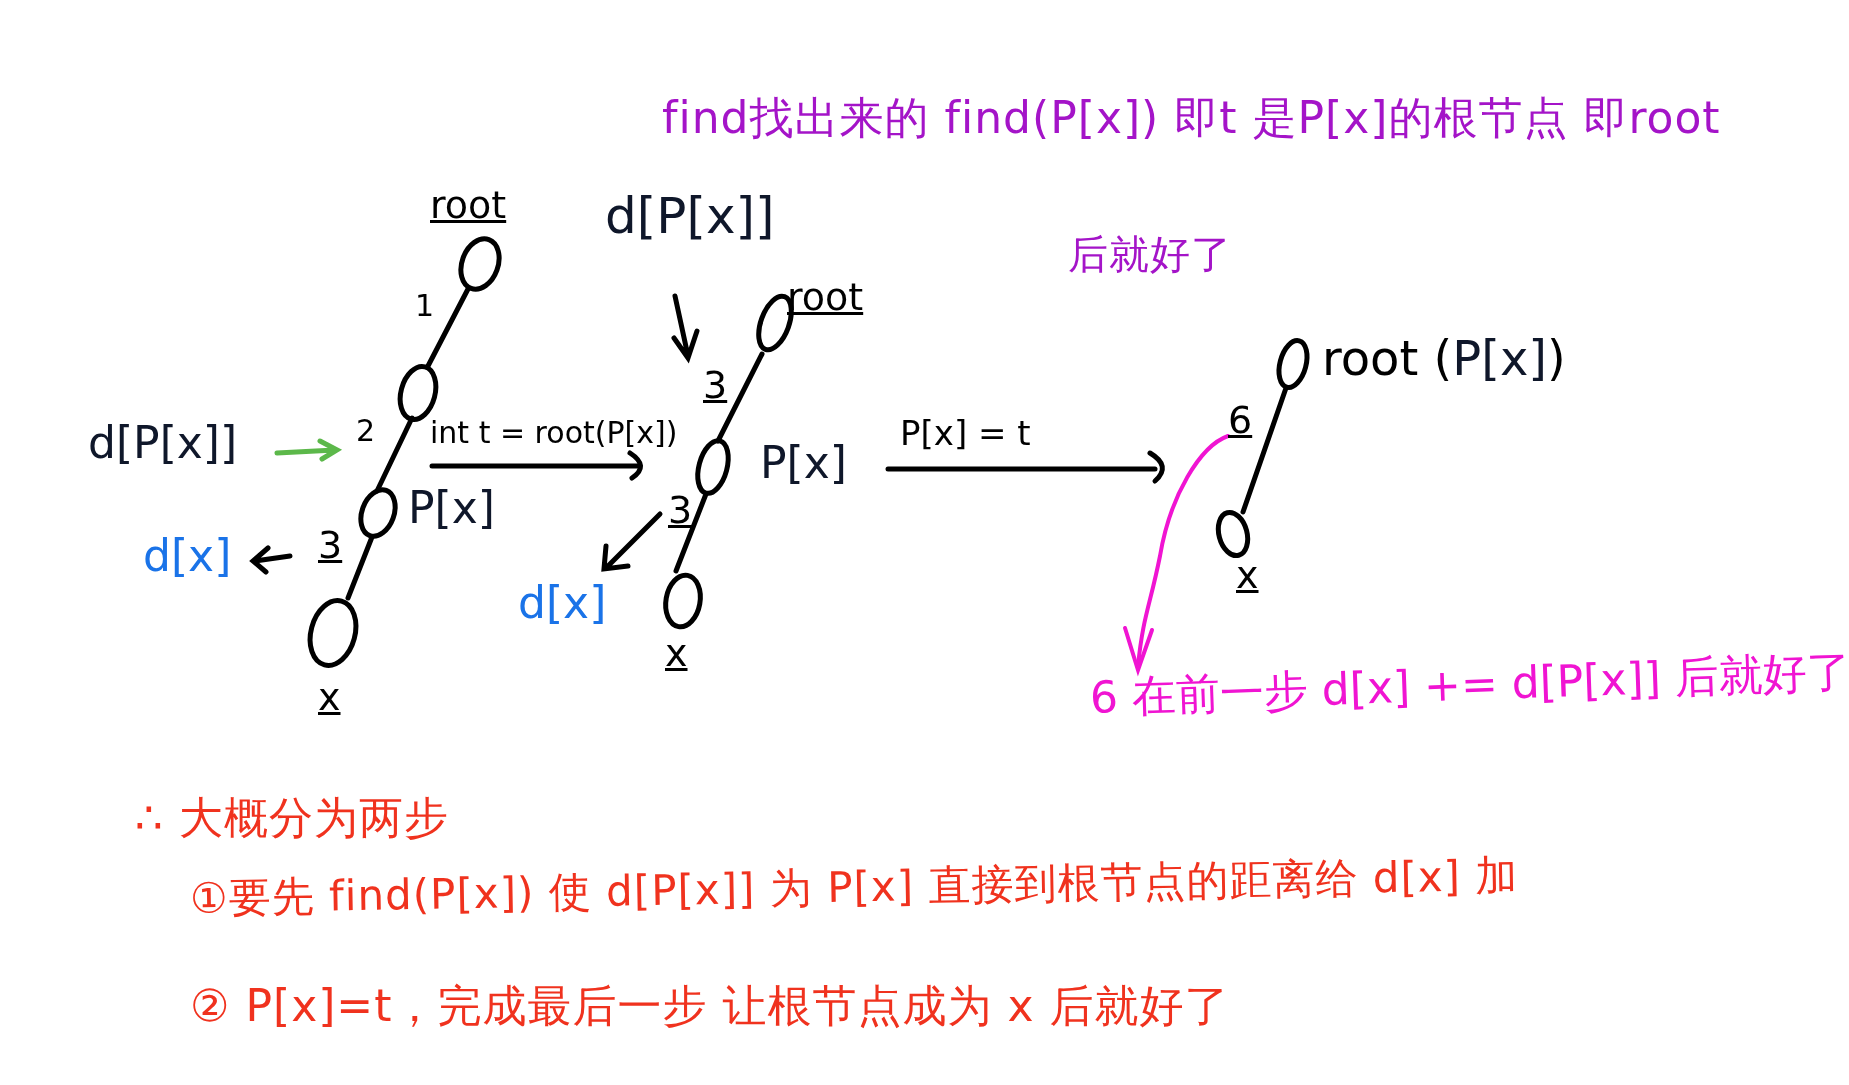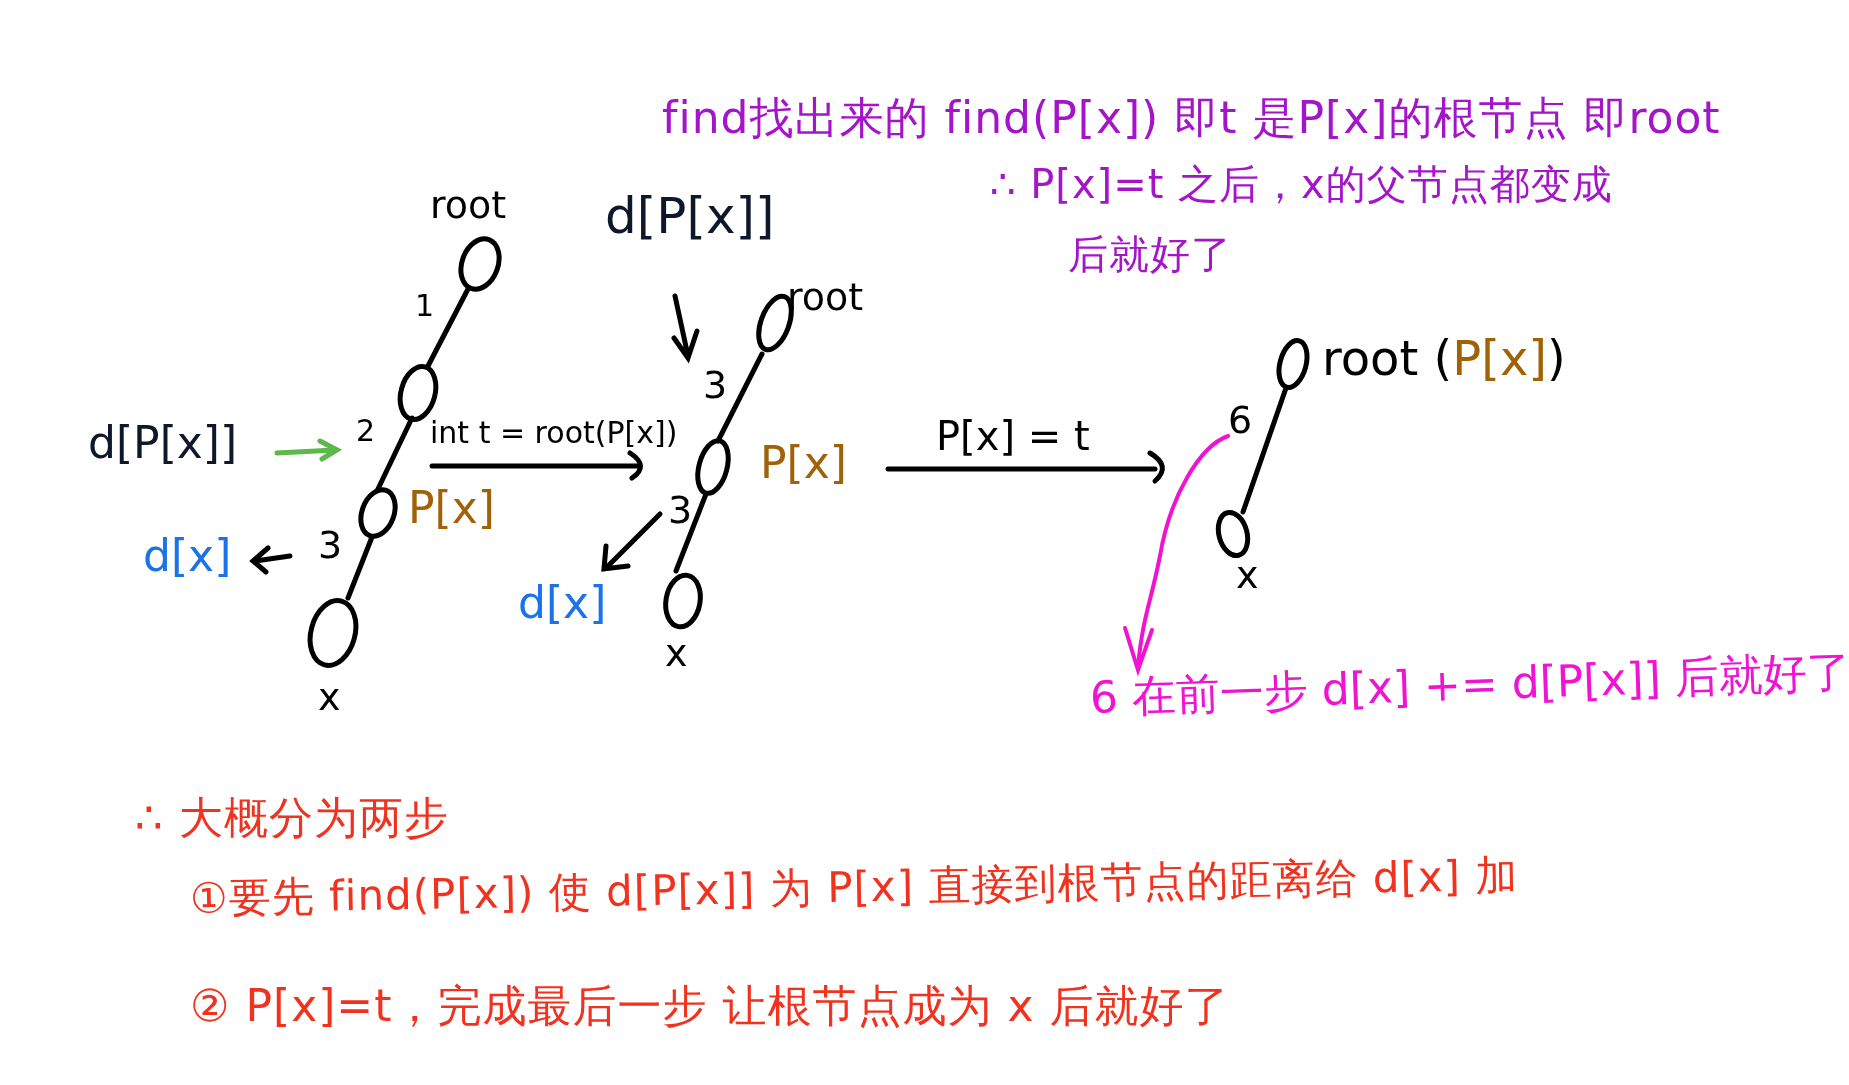--- a/index.html
+++ b/index.html
@@ -4,26 +4,26 @@
 <style>
   html, body { margin: 0; padding: 0; background: #ffffff; }
   body { width: 1849px; height: 1085px; position: relative; overflow: hidden;
          font-family: "DejaVu Sans", sans-serif; }
   .canvas { position: absolute; left: 0; top: 16px; width: 1849px; height: 1085px; }
   svg.strokes { position: absolute; left: 0; top: 0; }
   .ink { position: absolute; white-space: nowrap; line-height: 1; font-family: "DejaVu Sans", sans-serif; }
   .black  { color: #000000; }
   .green  { color: #0f172a; }
   .blue   { color: #1a73e8; }
-  .orange { color: #a16207; }
+  .orange { color: #0f172a; }
   .purple { color: #a414c8; }
   .magenta{ color: #f014d2; }
   .red    { color: #f0321e; }
   .label-lg { font-size: 44px; }
-  .label-md { font-size: 38px; }
+  .label-md { font-size: 38px; text-decoration: underline; }
   .label-sm { font-size: 30px; }
   .note { font-size: 40px; letter-spacing: 1px; }
 </style>
 </head>
 <body>
 
 <div class="canvas">
 
   <svg class="strokes" width="1849" height="1085" viewBox="0 0 1849 1085">
     <g fill="none" stroke="#000" stroke-width="5" stroke-linecap="round">
@@ -63,21 +63,20 @@
       <path d="M277 437 L335 434 M320 425 L337 434 L322 443"></path>
     </g>
 
     <g fill="none" stroke="#f014d2" stroke-width="4" stroke-linecap="round">
       <path d="M1228 420 C1200 430 1170 480 1160 540 C1150 590 1143 600 1138 650"></path>
       <path d="M1125 612 L1138 654 L1152 614"></path>
     </g>
   </svg>
 
   <div class="ink purple note" style="left:662px; top:80px; font-size:44px;">find找出来的 find(P[x]) 即t 是P[x]的根节点 即root</div>
-  <div class="ink purple note" style="left:990px; top:148px;">∴ P[x]=t 之后，x的父节点都变成</div>
   <div class="ink purple note" style="left:1068px; top:218px;">后就好了</div>
 
   <div class="ink black label-md" style="left:430px; top:170px;">root</div>
   <div class="ink black label-sm" style="left:415px; top:275px;">1</div>
   <div class="ink black label-sm" style="left:356px; top:400px;">2</div>
   <div class="ink black label-md" style="left:318px; top:510px;">3</div>
   <div class="ink green label-lg" style="left:88px; top:405px;">d[P[x]]</div>
   <div class="ink orange label-lg" style="left:408px; top:470px;">P[x]</div>
   <div class="ink blue label-lg" style="left:143px; top:518px;">d[x]</div>
   <div class="ink black label-md" style="left:318px; top:662px;">x</div>
@@ -85,21 +84,21 @@
   <div class="ink black" style="left:430px; top:402px; font-size:30px;">int t = root(P[x])</div>
 
   <div class="ink green label-lg" style="left:605px; top:175px; font-size:50px;">d[P[x]]</div>
   <div class="ink black label-md" style="left:787px; top:262px;">root</div>
   <div class="ink black label-md" style="left:703px; top:350px;">3</div>
   <div class="ink black label-md" style="left:668px; top:475px;">3</div>
   <div class="ink orange label-lg" style="left:760px; top:425px;">P[x]</div>
   <div class="ink blue label-lg" style="left:518px; top:565px;">d[x]</div>
   <div class="ink black label-md" style="left:665px; top:618px;">x</div>
 
-  <div class="ink black" style="left:900px; top:400px; font-size:40px;margin-left:36px;">P[x] = t</div>
+  <div class="ink black" style="left:900px; top:400px; font-size:34px;">P[x] = t</div>
 
   <div class="ink black label-lg" style="left:1322px; top:318px; font-size:48px;">
     <span>root (</span><span class="orange">P[x]</span><span>)</span>
   </div>
   <div class="ink black label-md" style="left:1228px; top:385px;">6</div>
   <div class="ink black label-md" style="left:1236px; top:540px;">x</div>
 
   <div class="ink magenta" style="left:1090px; top:660px; font-size:44px; transform:rotate(-2deg); transform-origin:left center;">6 在前一步 d[x] += d[P[x]] 后就好了</div>
 
   <div class="ink red note" style="left:135px; top:780px; font-size:44px;">∴ 大概分为两步</div>

